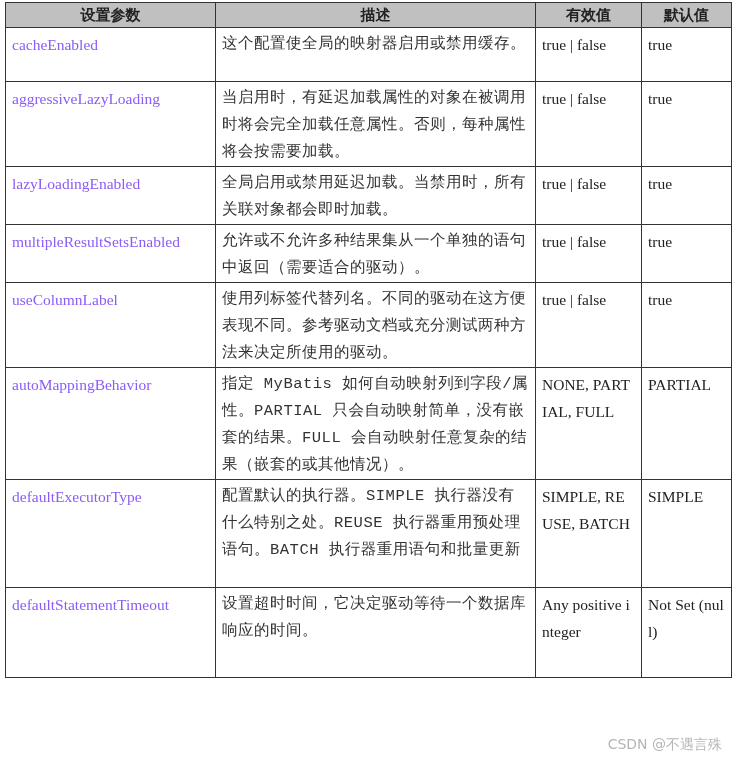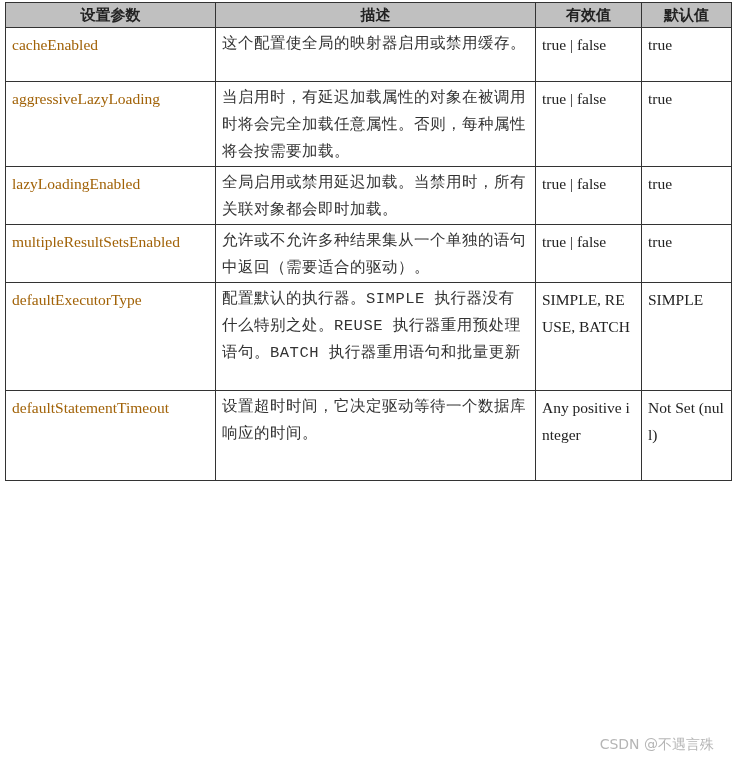--- a/index.html
+++ b/index.html
@@ -26,27 +26,27 @@
     font-family: "DejaVu Sans", sans-serif;
     font-weight: bold;
     font-size: 15px;
     line-height: 22px;
     text-align: center;
     padding: 1px 4px;
     height: 22px;
     margin-left: 13px;
   }
   td.desc { font-family: Liberation Mono, monospace; font-size: 14.5px; letter-spacing: 0.5px; color: #333; }
-  td.param { color: #a16207; }
+  td.param { color: #8b5cf6; }
   col.c1 { width: 210px; }
   col.c2 { width: 320px; }
   col.c3 { width: 106px; }
   col.c4 { width: 90px; }
   .watermark {
-    position: absolute; right: 20px; bottom: 4px;
+    position: absolute; right: 12px; bottom: 4px;
     font-family: "DejaVu Sans", sans-serif; font-size: 14px;
     color: rgba(150,150,150,0.7);
   }
 </style>
 </head>
 <body>
 
 <table class="settings">
   <colgroup>
       <col class="c1">
@@ -80,20 +80,32 @@
         <td class="desc">全局启用或禁用延迟加载。当禁用时，所有关联对象都会即时加载。</td>
         <td>true | false</td>
         <td>true</td>
       </tr>
       <tr style="height: 54px;">
         <td class="param">multipleResultSetsEnabled</td>
         <td class="desc">允许或不允许多种结果集从一个单独的语句中返回（需要适合的驱动）。</td>
         <td>true | false</td>
         <td>true</td>
       </tr>
+      <tr style="height: 81px;">
+        <td class="param">useColumnLabel</td>
+        <td class="desc">使用列标签代替列名。不同的驱动在这方便表现不同。参考驱动文档或充分测试两种方法来决定所使用的驱动。</td>
+        <td>true | false</td>
+        <td>true</td>
+      </tr>
+      <tr style="height: 108px;">
+        <td class="param">autoMappingBehavior</td>
+        <td class="desc">指定 MyBatis 如何自动映射列到字段/属性。PARTIAL 只会自动映射简单，没有嵌套的结果。FULL 会自动映射任意复杂的结果（嵌套的或其他情况）。</td>
+        <td>NONE, PARTIAL, FULL</td>
+        <td>PARTIAL</td>
+      </tr>
       <tr style="height: 108px;">
         <td class="param">defaultExecutorType</td>
         <td class="desc">配置默认的执行器。SIMPLE 执行器没有什么特别之处。REUSE 执行器重用预处理语句。BATCH 执行器重用语句和批量更新</td>
         <td>SIMPLE, REUSE, BATCH</td>
         <td>SIMPLE</td>
       </tr>
       <tr style="height: 90px;">
         <td class="param">defaultStatementTimeout</td>
         <td class="desc">设置超时时间，它决定驱动等待一个数据库响应的时间。</td>
         <td>Any positive integer</td>

